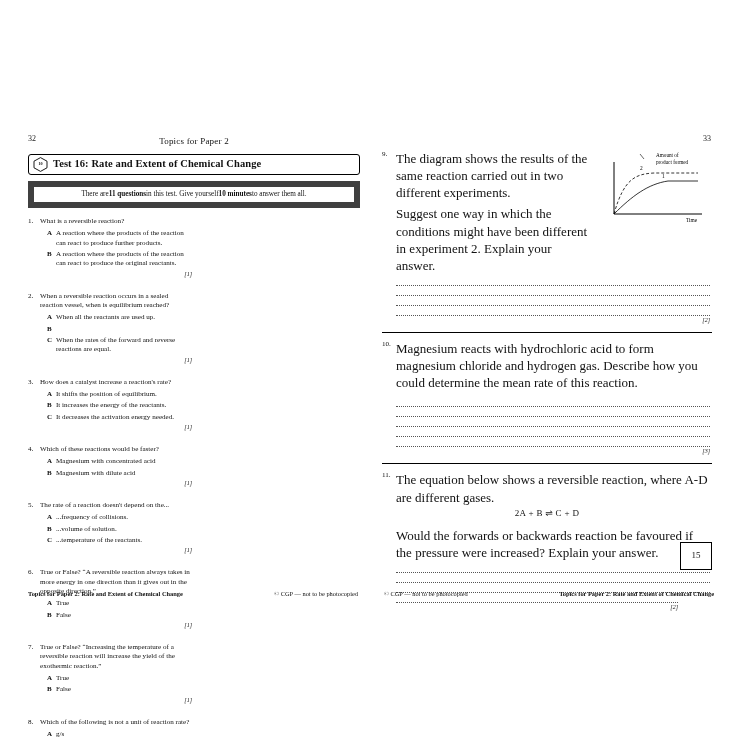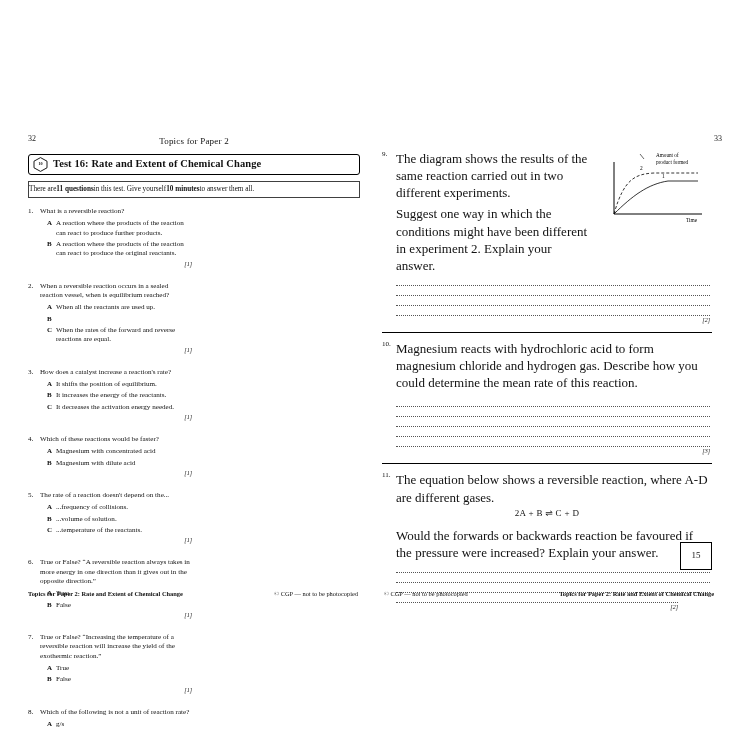--- a/index.html
+++ b/index.html
@@ -33,21 +33,21 @@
   .page.left{padding-left:14px;padding-right:10px;}
   .page.right{padding-left:12px;padding-right:14px;}
 
   .pg-num{
     position:absolute;
     top:6px;
     font-size:8px;
     color:#222;
   }
   .pg-num.l{left:14px;}
-  .pg-num.r{right:4px;}
+  .pg-num.r{right:15px;}
 
   .topbar{
     text-align:center;
     font-size:9px;
     margin:0 0 6px 0;
     letter-spacing:.2px;
   }
 
   .title-box{
     border:1px solid #000;
@@ -70,23 +70,23 @@
     width:15px;height:15px;
     display:flex;align-items:center;justify-content:center;
     font-size:5.6px;
     font-weight:bold;
   }
   .hex svg{position:absolute;left:0;top:0;}
   .hex span{position:relative;z-index:2;line-height:1;}
   .hex .sub{font-size:4.2px;}
 
   .instr-box{
-    border:1px solid #404040;
+    border:6px solid #404040;
     height:15px;
-    display:flex;align-items:center;
+    display:flex;align-items:center;justify-content:center;
     font-size:7.2px;
     margin-bottom:9px;
   }
   .instr-box b{font-weight:bold;}
 
   .qgrid{
     display:flex;
     flex-wrap:wrap;
     column-gap:10px;
   }

